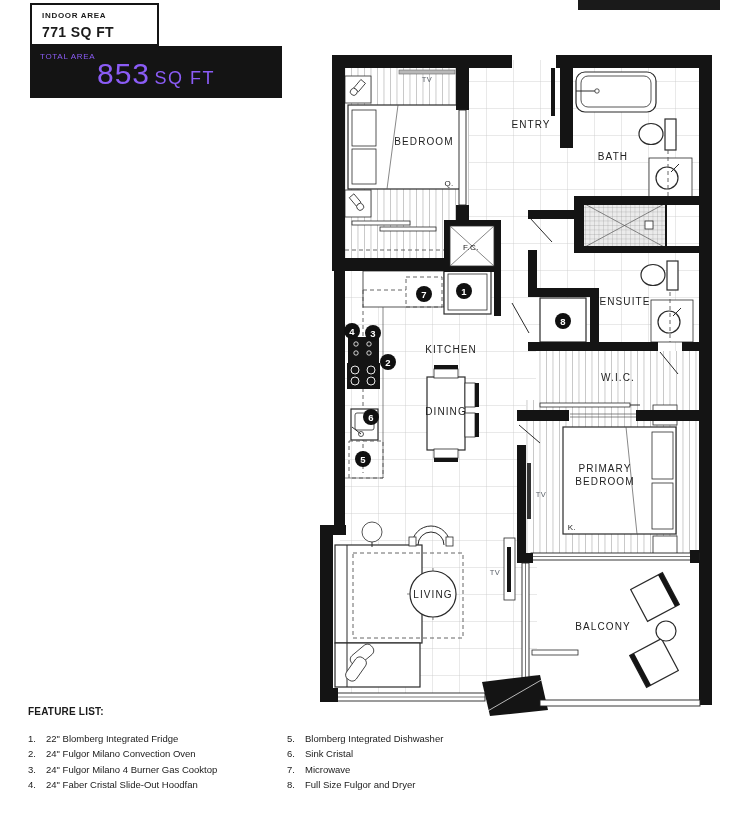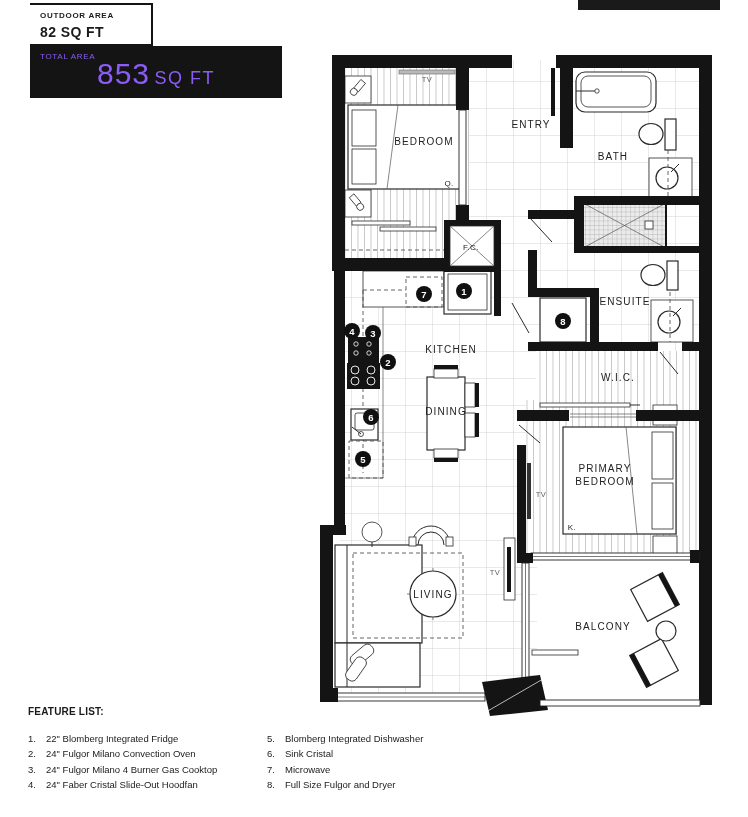--- a/index.html
+++ b/index.html
@@ -38,34 +38,34 @@
   .ln { stroke:#2b2b2b; stroke-width:1; fill:none; }
   .thin { stroke:#555; stroke-width:0.7; fill:none; }
   .dash { stroke:#555; stroke-width:0.9; fill:none; stroke-dasharray:4 3; }
   .win { fill:#ffffff; stroke:#222; stroke-width:0.9; }
   .dark { fill:#141414; }
 
   
   .features { position:absolute; left:28px; top:706px; width:480px; }
   .features-title { font-size:10px; font-weight:bold; letter-spacing:0.2px; }
   .fcol { position:absolute; top:25px; left:0; }
-  .fcol.right { left:239px; }
+  .fcol.right { left:259px; }
   .frow { font-size:9.5px; line-height:15.4px; white-space:nowrap; }
   .fnum { display:inline-block; width:18px; }
 </style>
 </head>
 <body>
 
 <div class="topbar"></div>
 
 <div class="areas">
   <div class="areas-row">
-    <div class="area-box outdoor">
-      <div class="area-label">OUTDOOR AREA</div>
-      <div class="area-value">82 SQ FT</div>
+    <div class="area-box indoor">
+      <div class="area-label">INDOOR AREA</div>
+      <div class="area-value">771 SQ FT</div>
     </div>
   </div>
   <div class="area-total">
     <div class="area-label">TOTAL AREA</div>
     <div class="total-line">
       <span class="total-big">853</span>
       <span class="total-unit">SQ FT</span>
     </div>
   </div>
 </div>

